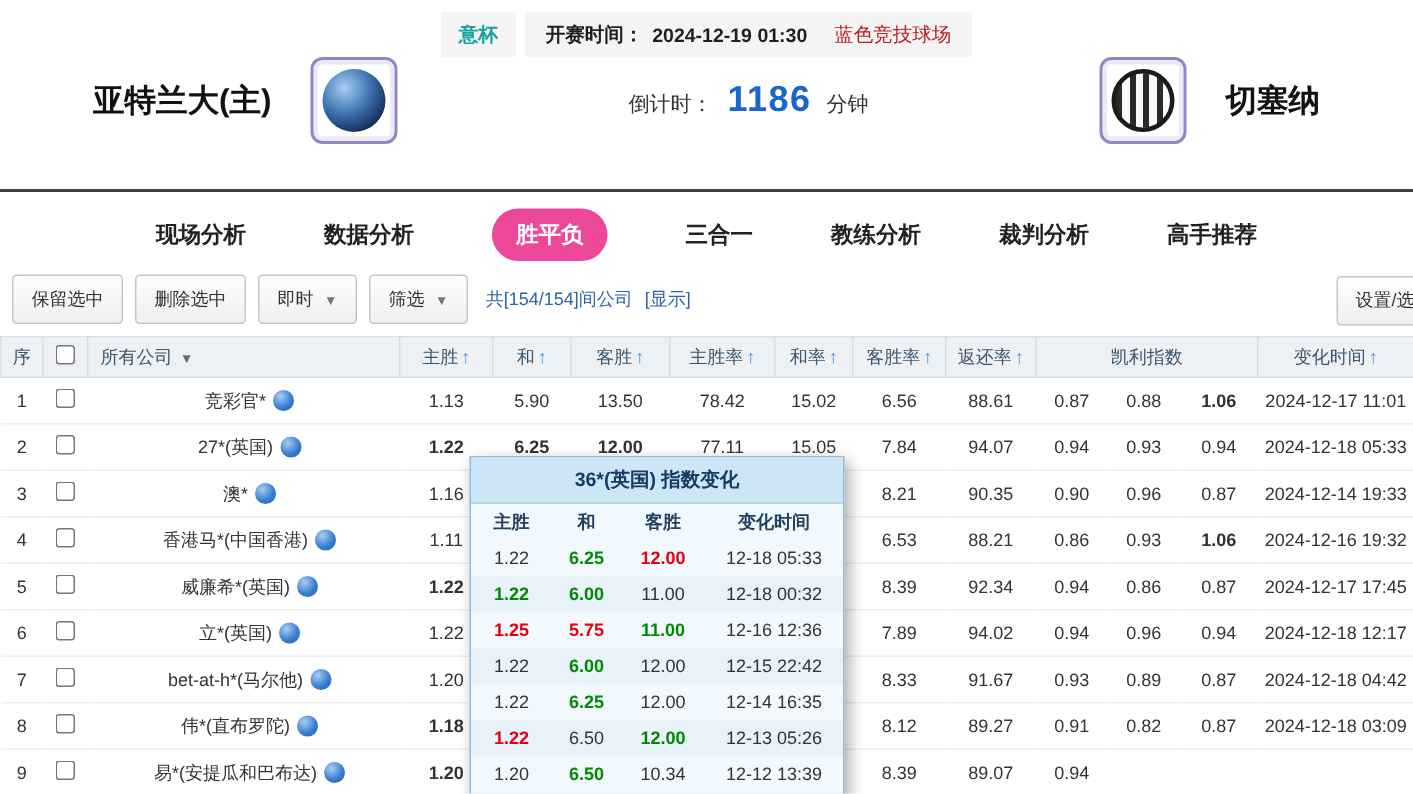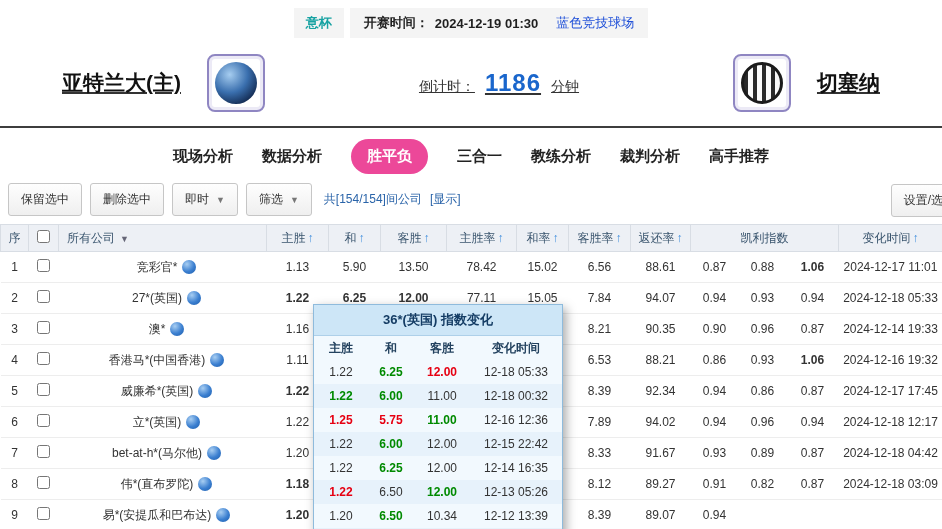--- a/index.html
+++ b/index.html
@@ -5,34 +5,34 @@
   * { margin:0; padding:0; box-sizing:border-box; }
   html,body { width:942px; height:529px; }
   body { position:relative; overflow:hidden; background:#fff; color:#333;
          font-family:"Liberation Sans","DejaVu Sans",sans-serif; }
 
   
   .topbar { position:absolute; top:8px; left:0; width:100%; display:flex; justify-content:center; gap:6px; font-size:13px; }
   .league { background:#f4f4f4; color:#17a2a2; padding:6px 12px; font-weight:bold; }
   .info-strip { background:#f4f4f4; padding:6px 14px; display:inline-flex; gap:6px; align-items:center;text-align:right; }
   .start-label,.start-time { font-weight:bold; color:#1f1f1f; }
-  .venue { color:#1d4ed8; margin-left:12px; }
-
-  
-  .teams { position:absolute; top:44px; left:0; width:100%; height:78px; display:flex; align-items:center; justify-content:space-between; padding:0 62px;text-decoration:underline; }
+  .venue { color:#b91c1c; margin-left:12px; }
+
+  
+  .teams { position:absolute; top:28px; left:0; width:100%; height:78px; display:flex; align-items:center; justify-content:space-between; padding:0 62px; }
   .team { display:flex; align-items:center; gap:26px; }
   .team-name { font-size:21px; font-weight:bold; color:#111; }
   .logo-box { width:58px; height:58px; border:2px solid #8f86c2; border-radius:8px; background:#fff; display:flex; align-items:center; justify-content:center; box-shadow:inset 0 0 0 3px #eceaf6; }
   .logo-home { width:42px; height:42px; border-radius:50%; background:radial-gradient(circle at 35% 30%, #a6cdf0 0%, #3a6fae 45%, #0c1f42 85%); }
   .logo-away { width:42px; height:42px; border-radius:50%; border:3px solid #1b1b1b; background:repeating-linear-gradient(90deg,#2a2a2a 0 4px,#fafafa 4px 9px); }
   .countdown { font-size:14px; color:#333; display:flex; align-items:baseline; gap:10px; }
   .cd-val { font-size:24px; color:#1a66cc; font-weight:bold; letter-spacing:1px; }
 
   
-  .tabs { position:absolute; top:126px; left:0; width:100%; border-top:2px solid #3d3d3d; display:flex; justify-content:center; align-items:center; gap:29px; padding:11px 0 12px; }
+  .tabs { position:absolute; top:126px; left:0; width:100%; border-top:2px solid #3d3d3d; display:flex; justify-content:center; align-items:center; gap:52px; padding:11px 0 12px; }
   .tab { font-size:15px; font-weight:bold; color:#222; cursor:pointer; white-space:nowrap; }
   .tab.active { background:#ec4899; color:#fff; padding:8px 16px; border-radius:18px; }
 
   
   .toolbar { position:absolute; top:184px; left:8px; right:0; height:30px; display:flex; align-items:center; gap:8px; font-size:12px; }
   .tbtn { font:12px "Liberation Sans","DejaVu Sans",sans-serif; padding:7px 12px; background:linear-gradient(#fefefe,#efefef); border:1px solid #c6c6c6; border-radius:3px; color:#333; cursor:pointer; white-space:nowrap; }
   .caret { color:#777; font-size:9px; margin-left:7px; }
   .count { color:#2a64a9; margin-left:4px; }
   .show-link { color:#2a64a9; cursor:pointer; text-decoration:none; }
   .settings { position:absolute; right:-14px; top:0; }

